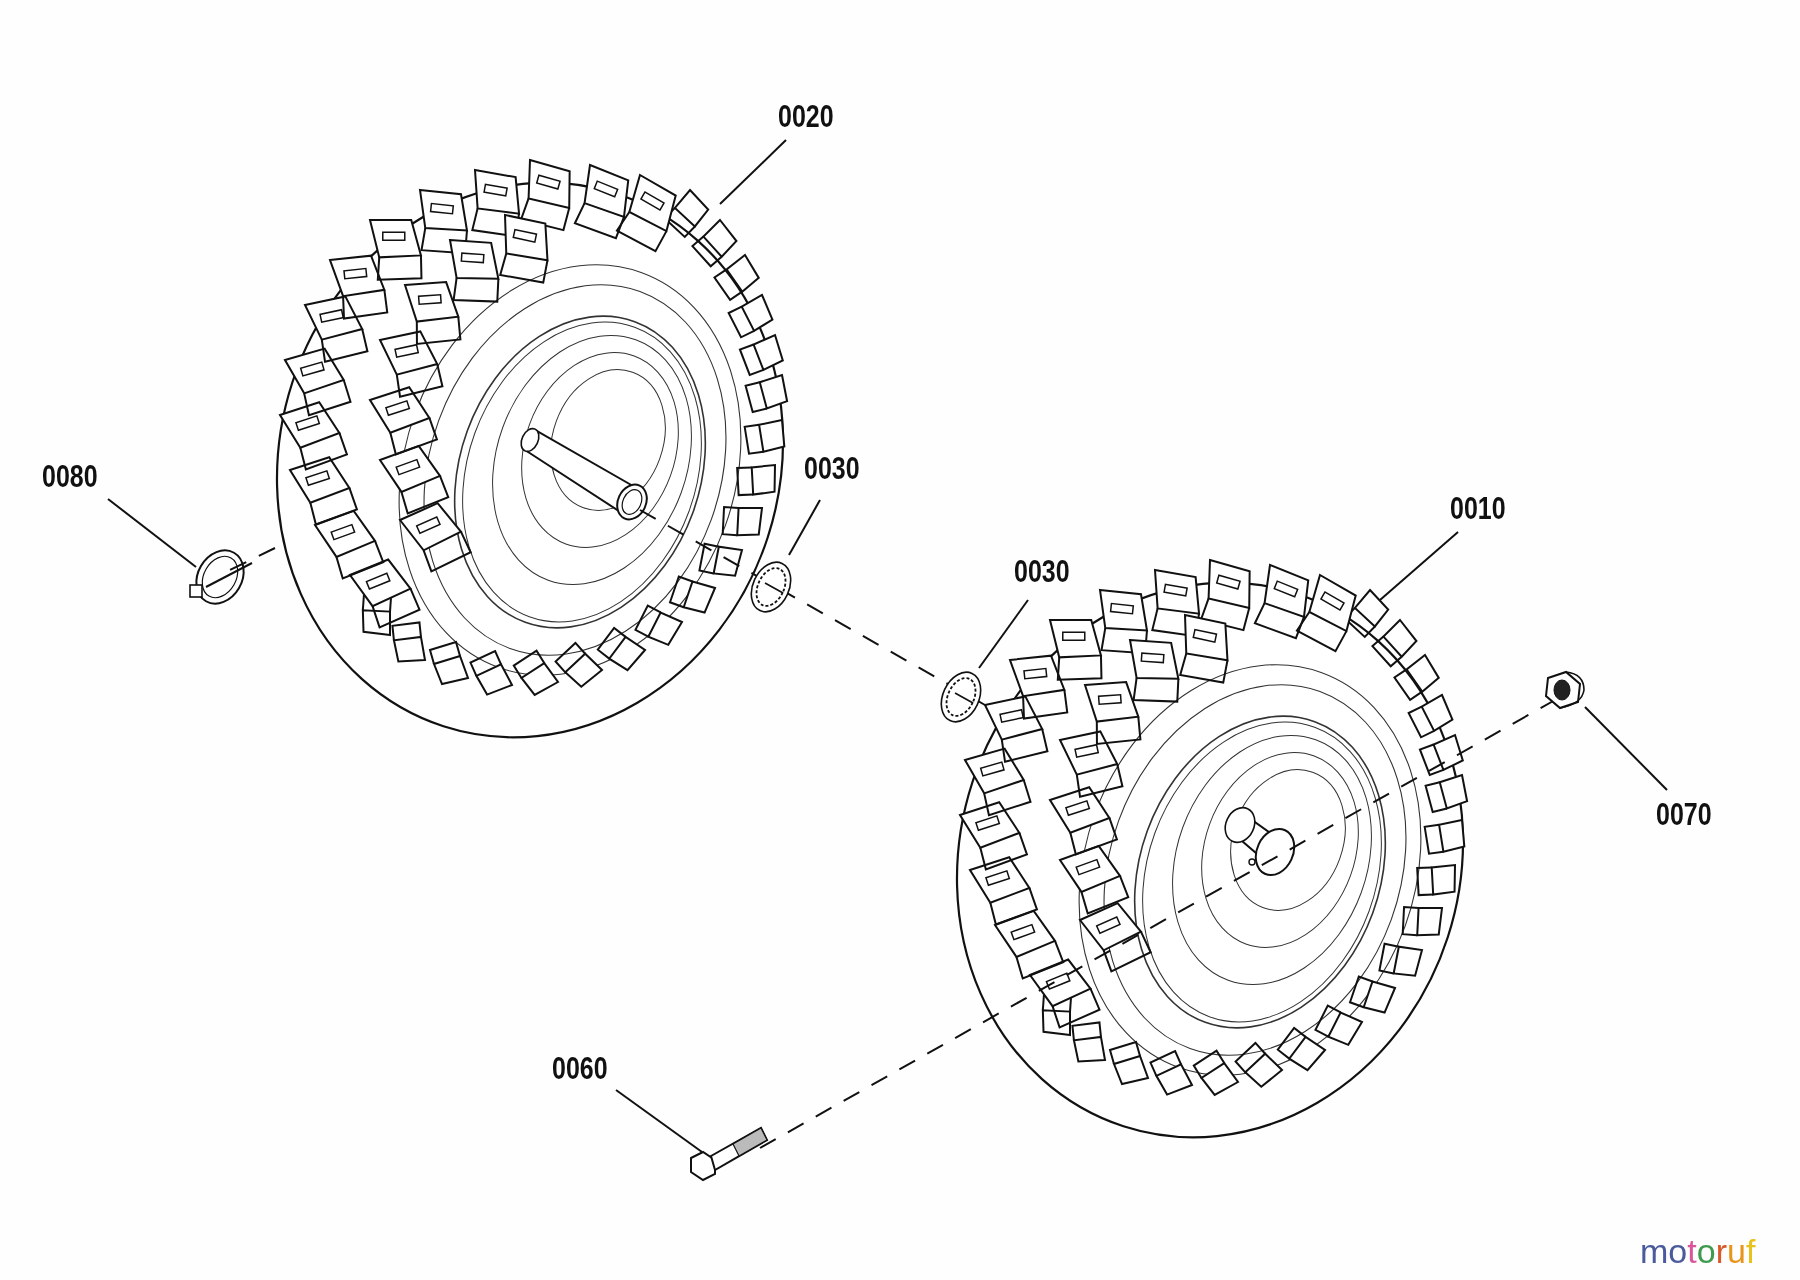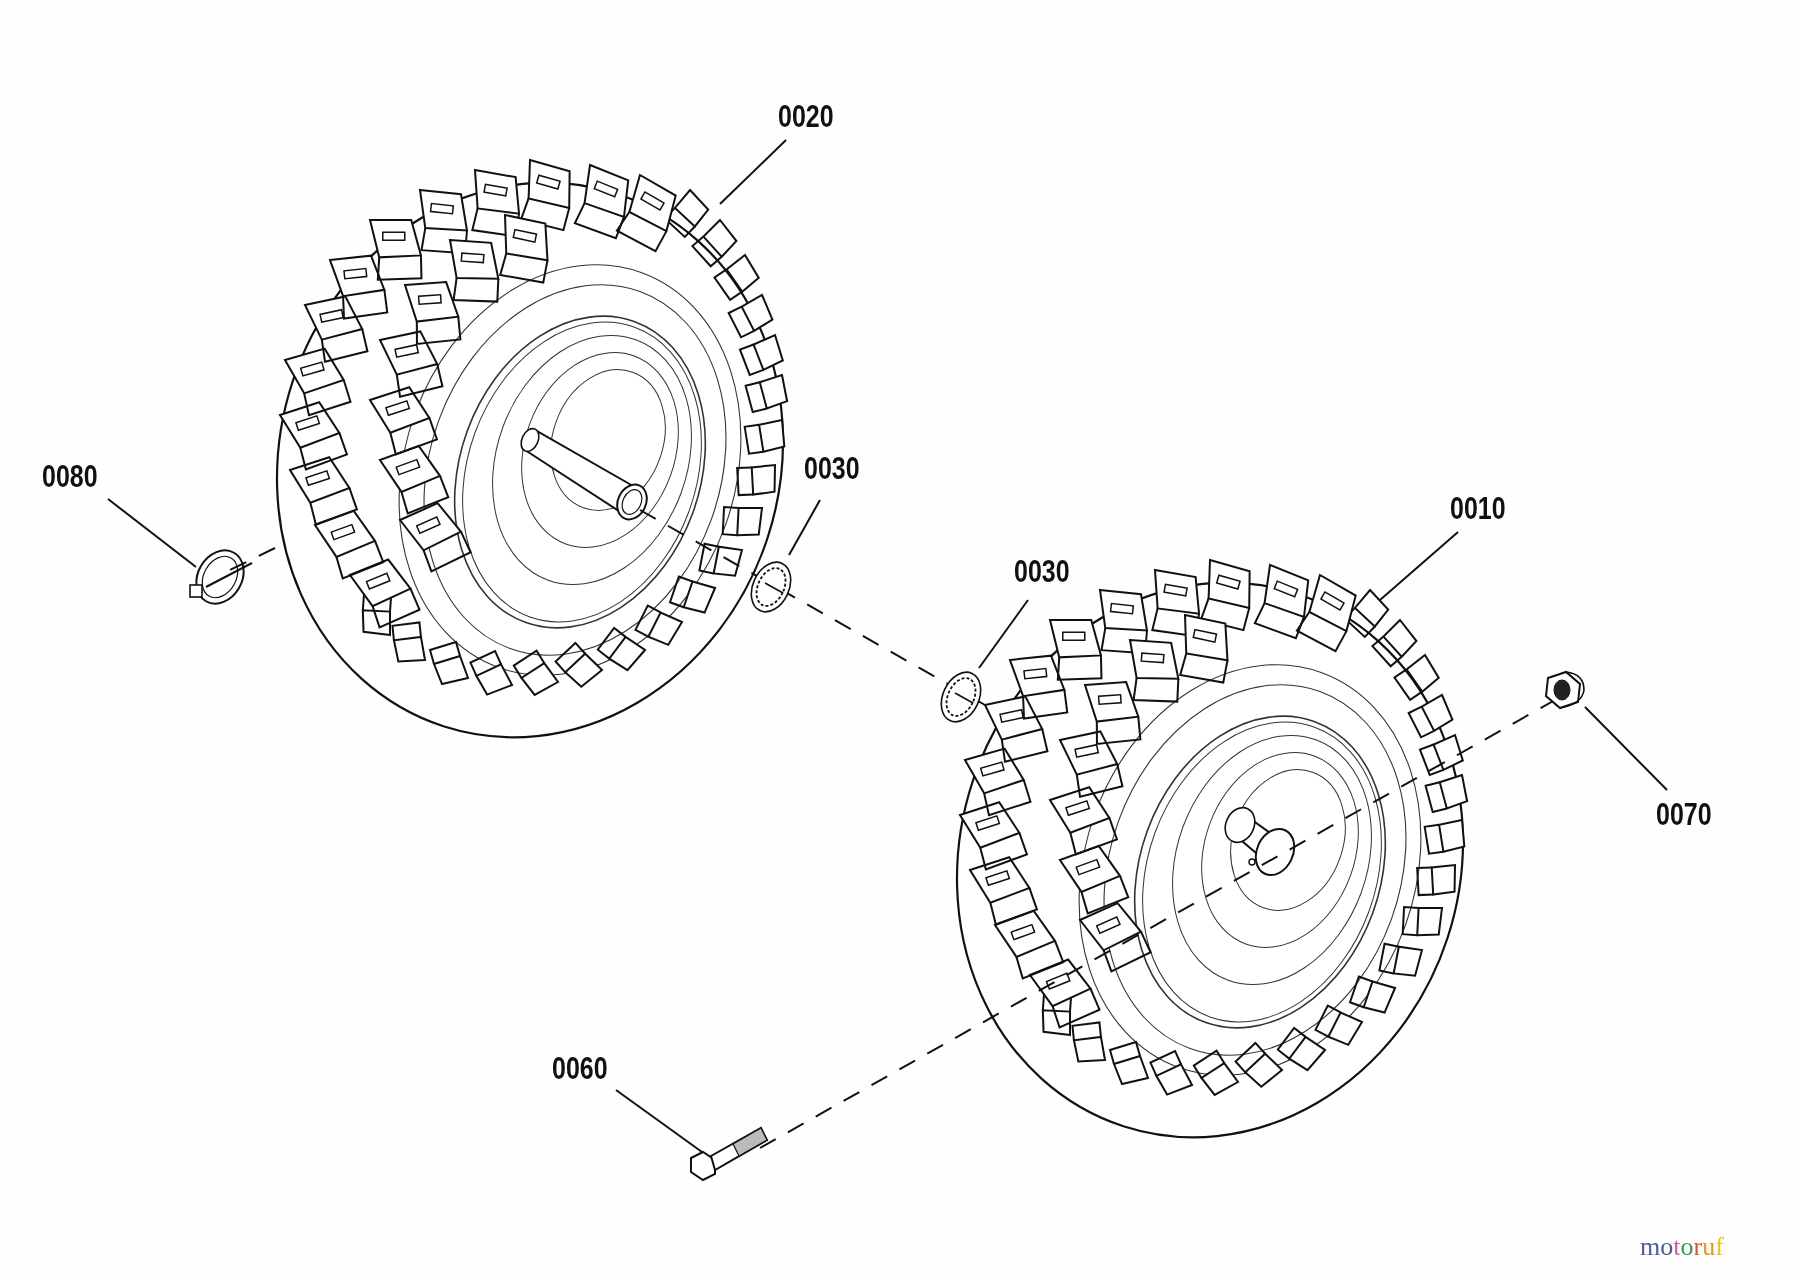--- a/index.html
+++ b/index.html
@@ -1,19 +1,19 @@
 <!DOCTYPE html>
 <html><head>
 <meta charset="utf-8">
 <style>
   html, body { margin:0; padding:0; background:#fdfefd; }
   body { width:1800px; height:1280px; position:relative; overflow:hidden; font-family:"Liberation Sans", sans-serif; }
   #diagram { position:absolute; left:0; top:0; width:1800px; height:1280px; }
   .callout { position:absolute; font-family:"Liberation Sans Narrow","Liberation Sans", sans-serif; font-weight:bold; font-size:32px; color:#111; letter-spacing:0px; transform:scaleX(0.78); transform-origin:left top; line-height:1; cursor:pointer; }
-  .watermark { position:absolute; left:1640px; top:1234px; font-family:Liberation Serif, serif; font-size:26px; line-height:1; }
+  .watermark { position:absolute; left:1640px; top:1234px; font-family:Liberation Sans, sans-serif; font-size:34px; line-height:1; }
   .watermark span { display:inline-block; }
 </style>
 </head>
 <body>
 
 <svg id="diagram" width="1800" height="1280" viewBox="0 0 1800 1280" xmlns="http://www.w3.org/2000/svg">
   <defs>
     <g id="lug">
       <polygon points="0,0 26,-6 34,14 8,22" fill="#fff" stroke="#111" stroke-width="2"></polygon>
       <polyline points="8,22 12,36 38,28 34,14" fill="none" stroke="#111" stroke-width="2"></polyline>

